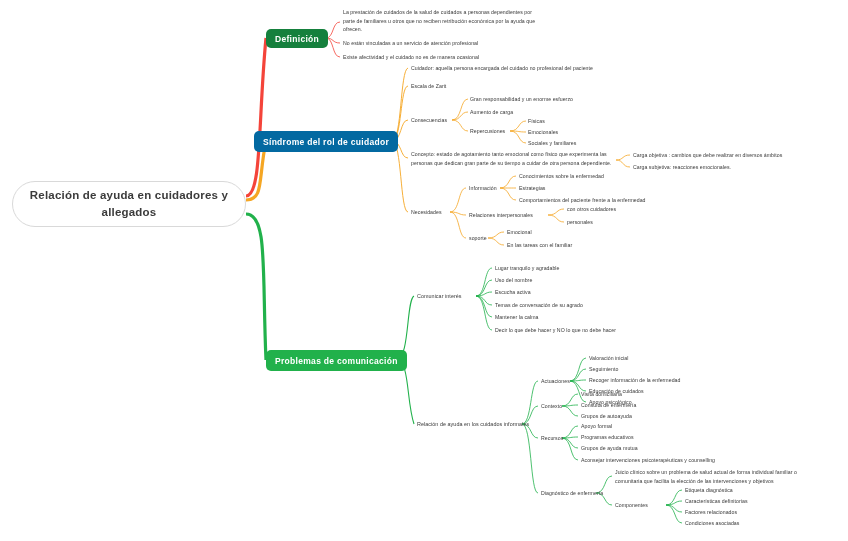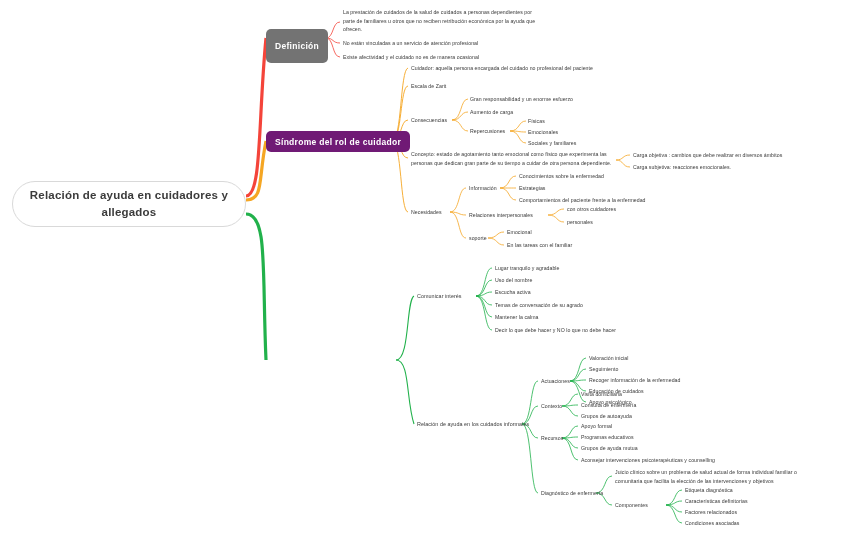--- a/index.html
+++ b/index.html
@@ -23,22 +23,22 @@
     font-size:11.5px;color:#3b3b3b;font-weight:bold;line-height:1.45;
     padding:0 14px;letter-spacing:.2px;
   }
 
   
   .pill{
     border-radius:5px;color:#ffffff;font-weight:bold;
     display:flex;align-items:center;justify-content:center;
     font-size:8.5px;letter-spacing:.3px;padding:0 9px;white-space:nowrap;
   }
-  .pill-red{left:266px;top:29px;height:34px;background:#737373;}
-  .pill-orange{left:266px;top:131px;height:21px;background:#701a75;align-items:center;}
+  .pill-red{left:266px;top:29px;height:19px;background:#15803d;}
+  .pill-orange{left:254px;top:131px;height:21px;background:#0369a1;align-items:center;}
   .pill-green{left:266px;top:350px;height:21px;background:#21b14b;}
 
   
   .leaf{
     position:absolute;font-size:5.2px;color:#3a3a3a;line-height:1.65;
     letter-spacing:.05px;
   }
   .leaf.mid{font-size:5.4px;}
 </style>
 </head>
@@ -164,20 +164,23 @@
   <div class="leaf" style="left:519px;top:172px;width:200px;">Conocimientos sobre la enfermedad</div>
   <div class="leaf" style="left:519px;top:184px;width:200px;">Estrategias</div>
   <div class="leaf" style="left:519px;top:196px;width:220px;">Comportamientos del paciente frente a la enfermedad</div>
 
   <div class="leaf" style="left:567px;top:205px;width:140px;">con otros cuidadores</div>
   <div class="leaf" style="left:567px;top:218px;width:140px;">personales</div>
 
   <div class="leaf" style="left:507px;top:228px;width:160px;">Emocional</div>
   <div class="leaf" style="left:507px;top:241px;width:170px;">En las tareas con el familiar</div>
 
+  <div class="node pill pill-green">
+    <span>Problemas de comunicación</span>
+  </div>
   <div class="leaf mid" style="left:417px;top:292px;width:90px;">Comunicar interés</div>
   <div class="leaf mid" style="left:417px;top:420px;width:140px;">Relación de ayuda en los cuidados informales</div>
 
   <div class="leaf" style="left:495px;top:264px;width:180px;">Lugar tranquilo y agradable</div>
   <div class="leaf" style="left:495px;top:276px;width:180px;">Uso del nombre</div>
   <div class="leaf" style="left:495px;top:288px;width:180px;">Escucha activa</div>
   <div class="leaf" style="left:495px;top:301px;width:200px;">Temas de conversación de su agrado</div>
   <div class="leaf" style="left:495px;top:313px;width:180px;">Mantener la calma</div>
   <div class="leaf" style="left:495px;top:326px;width:230px;">Decir lo que debe hacer y NO lo que no debe hacer</div>
 

